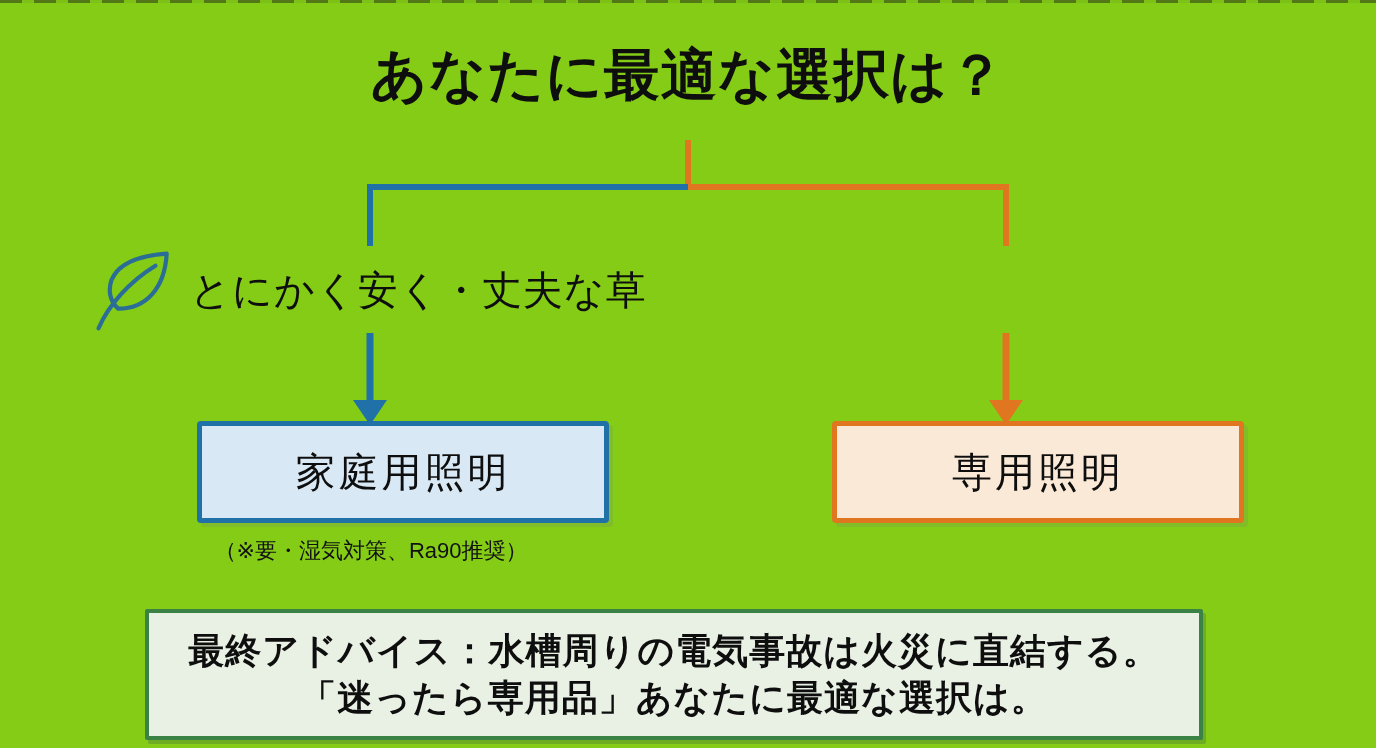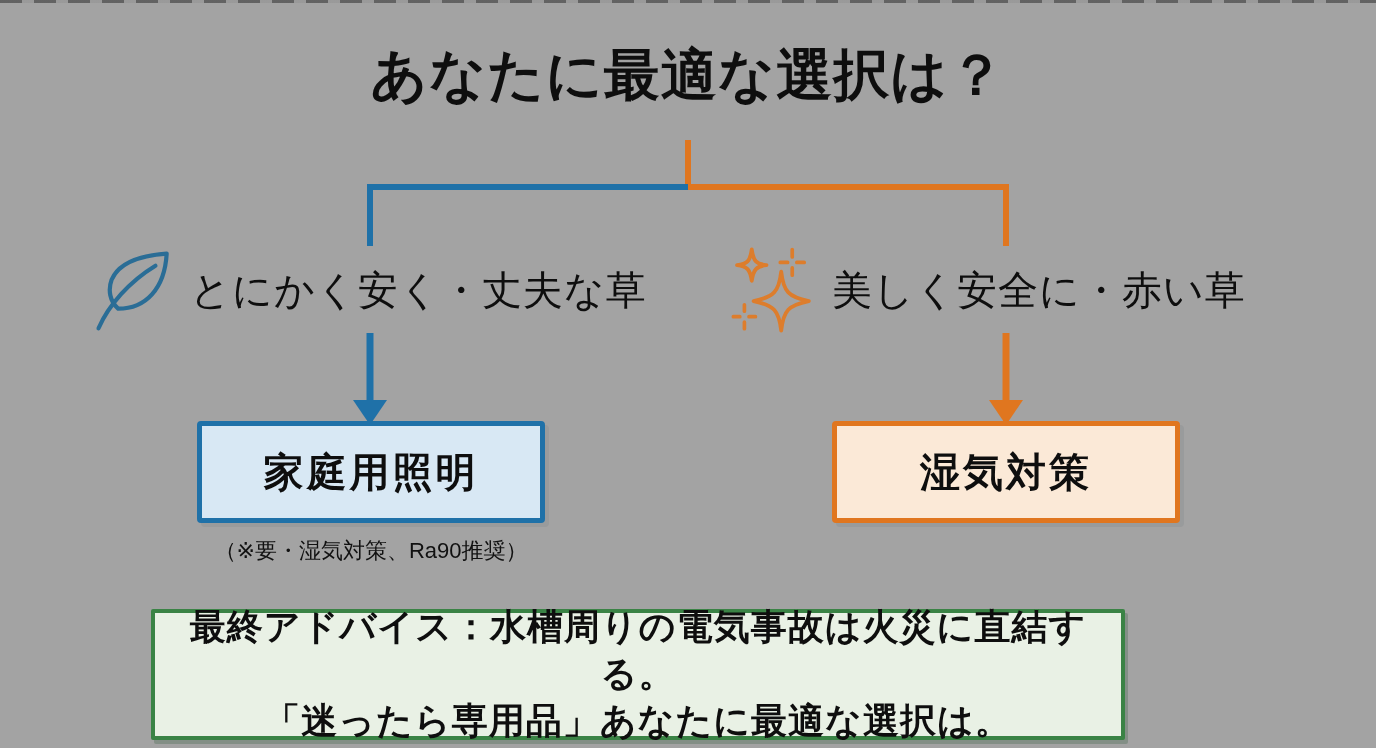--- a/index.html
+++ b/index.html
@@ -1,46 +1,46 @@
 <!DOCTYPE html>
 <html><head>
 <meta charset="utf-8">
 <style>
   html,body{margin:0;padding:0;background:#fff;}
   .canvas{
-    position:relative;width:1376px;height:748px;background:#a3a3a3;overflow:hidden;
+    position:relative;width:1376px;height:748px;background:#84cc16;overflow:hidden;
     font-family:"Liberation Sans","DejaVu Sans",sans-serif;color:#0e0e0e;
   }
   .top-artifact{
     position:absolute;top:0;left:0;width:100%;height:3px;opacity:.55;
     background:repeating-linear-gradient(90deg,rgba(25,25,25,.85) 0 22px,rgba(25,25,25,.12) 22px 34px);
   }
   .title{
     position:absolute;top:38px;left:0;right:0;margin:0;text-align:center;
     font-size:56px;font-weight:bold;letter-spacing:1px;
   }
   .connectors{position:absolute;left:0;top:0;}
   .label-row{position:absolute;top:243px;height:94px;display:flex;align-items:center;gap:14px;}
   .left-row{left:92px;}
   .right-row{left:726px;}
   .label-text{font-size:40px;font-weight:normal;letter-spacing:1px;white-space:nowrap;}
   .icon{display:flex;align-items:center;justify-content:center;}
   .result-box{
-    position:absolute;top:421px;width:348px;height:102px;box-sizing:border-box;
+    position:absolute;top:421px;width:412px;height:102px;box-sizing:border-box;
     border:5px solid;border-radius:4px;display:flex;align-items:center;justify-content:center;
-    font-size:40px;font-weight:bold;letter-spacing:3px;
+    font-size:40px;font-weight:normal;letter-spacing:3px;
     box-shadow:4px 4px 0 rgba(110,120,130,.18);
   }
   .left-box{left:197px;}
   .right-box{left:832px;}
   .caption{position:absolute;top:536px;width:448px;text-align:center;font-size:22px;color:#111;white-space:nowrap;}
   .left-caption{left:147px;}
   .right-caption{left:782px;}
   .advice-box{
-    position:absolute;left:151px;top:609px;width:974px;height:131px;box-sizing:border-box;
+    position:absolute;left:145px;top:609px;width:1058px;height:131px;box-sizing:border-box;
     border:4px solid;border-radius:2px;display:flex;flex-direction:column;justify-content:center;align-items:center;
     text-align:center;font-size:36px;font-weight:bold;line-height:1.3;letter-spacing:1px;
     box-shadow:3px 4px 0 rgba(60,100,70,.3);
   }
 </style>
 </head>
 <body>
 
 <div class="canvas">
 
@@ -60,38 +60,27 @@
   <div class="label-row left-row">
     <span class="icon">
       <svg width="84" height="92" viewBox="0 0 90 94" fill="none" stroke-linecap="round" stroke-linejoin="round">
         <path d="M80 8 C52 10 29 17 21 36 C17 47 19 59 28 67 C58 67 78 45 80 8 Z" stroke-width="4.5" stroke="#2a6d96"></path>
         <path d="M7 88 C18 63 40 38 68 21" stroke-width="4.5" stroke="#2a6d96"></path>
       </svg>
     </span>
     <span class="label-text">とにかく安く・丈夫な草</span>
   </div>
 
-  <div class="label-row right-row">
-    <span class="icon">
-      <svg width="92" height="94" viewBox="0 0 100 100" fill="none" stroke-linecap="round" stroke-linejoin="round">
-        <path d="M60 30 C62.5 52 68 57.5 90 62 C68 66.5 62.5 72 60 94 C57.5 72 52 66.5 30 62 C52 57.5 57.5 52 60 30 Z" stroke-width="4.2" stroke="#dd7d2c"></path>
-        <path d="M28 6 C29.8 19 33 21.8 44 23 C33 24.2 29.8 27.5 28 40 C26.2 27.5 23 24.2 12 23 C23 21.8 26.2 19 28 6 Z" stroke-width="4.2" stroke="#dd7d2c"></path>
-        <path d="M72 6 V14 M72 26 V34 M59 20 H67 M77 20 H85" stroke-width="4" stroke="#dd7d2c"></path>
-        <path d="M20 66 V73 M20 85 V92 M8 79 H15 M25 79 H32" stroke-width="4" stroke="#dd7d2c"></path>
-      </svg>
-    </span>
-    <span class="label-text">美しく安全に・赤い草</span>
-  </div>
 
   <div class="result-box left-box" style="background-color: rgb(216, 232, 244); border-color: rgb(31, 113, 168);">
     <span>家庭用照明</span>
   </div>
 
   <div class="result-box right-box" style="background-color: rgb(251, 233, 215); border-color: rgb(224, 118, 31);">
-    <span>湿気対策</span>
+    <span>専用照明</span>
   </div>
 
   <div class="caption left-caption">（※要・湿気対策、Ra90推奨）</div>
 
 
   <div class="advice-box" style="background-color: rgb(233, 241, 229); border-color: rgb(58, 131, 69);">
     <div>最終アドバイス：水槽周りの電気事故は火災に直結する。</div>
     <div>「迷ったら専用品」あなたに最適な選択は。</div>
   </div>
 

